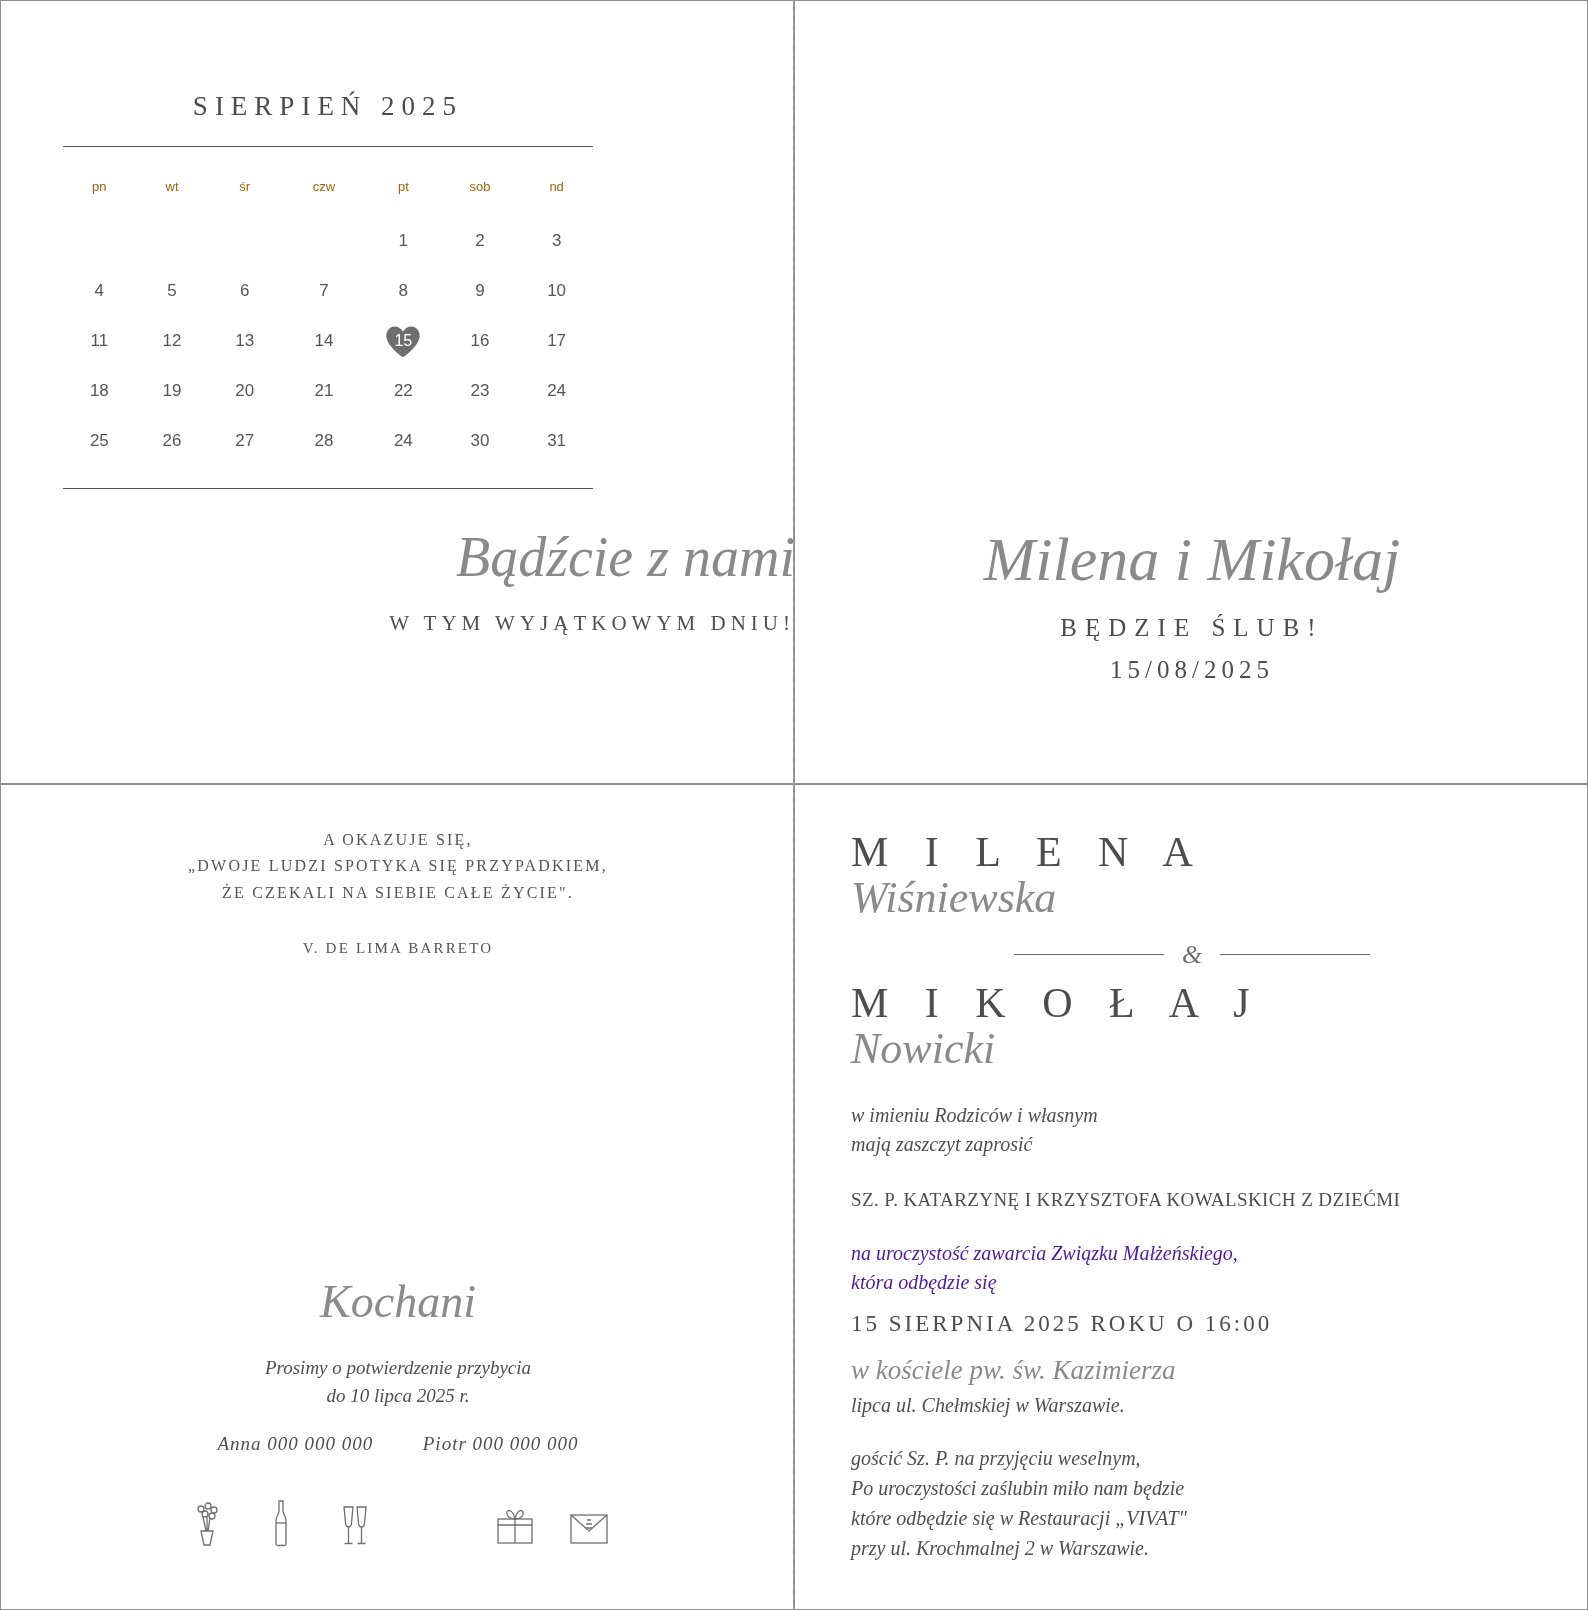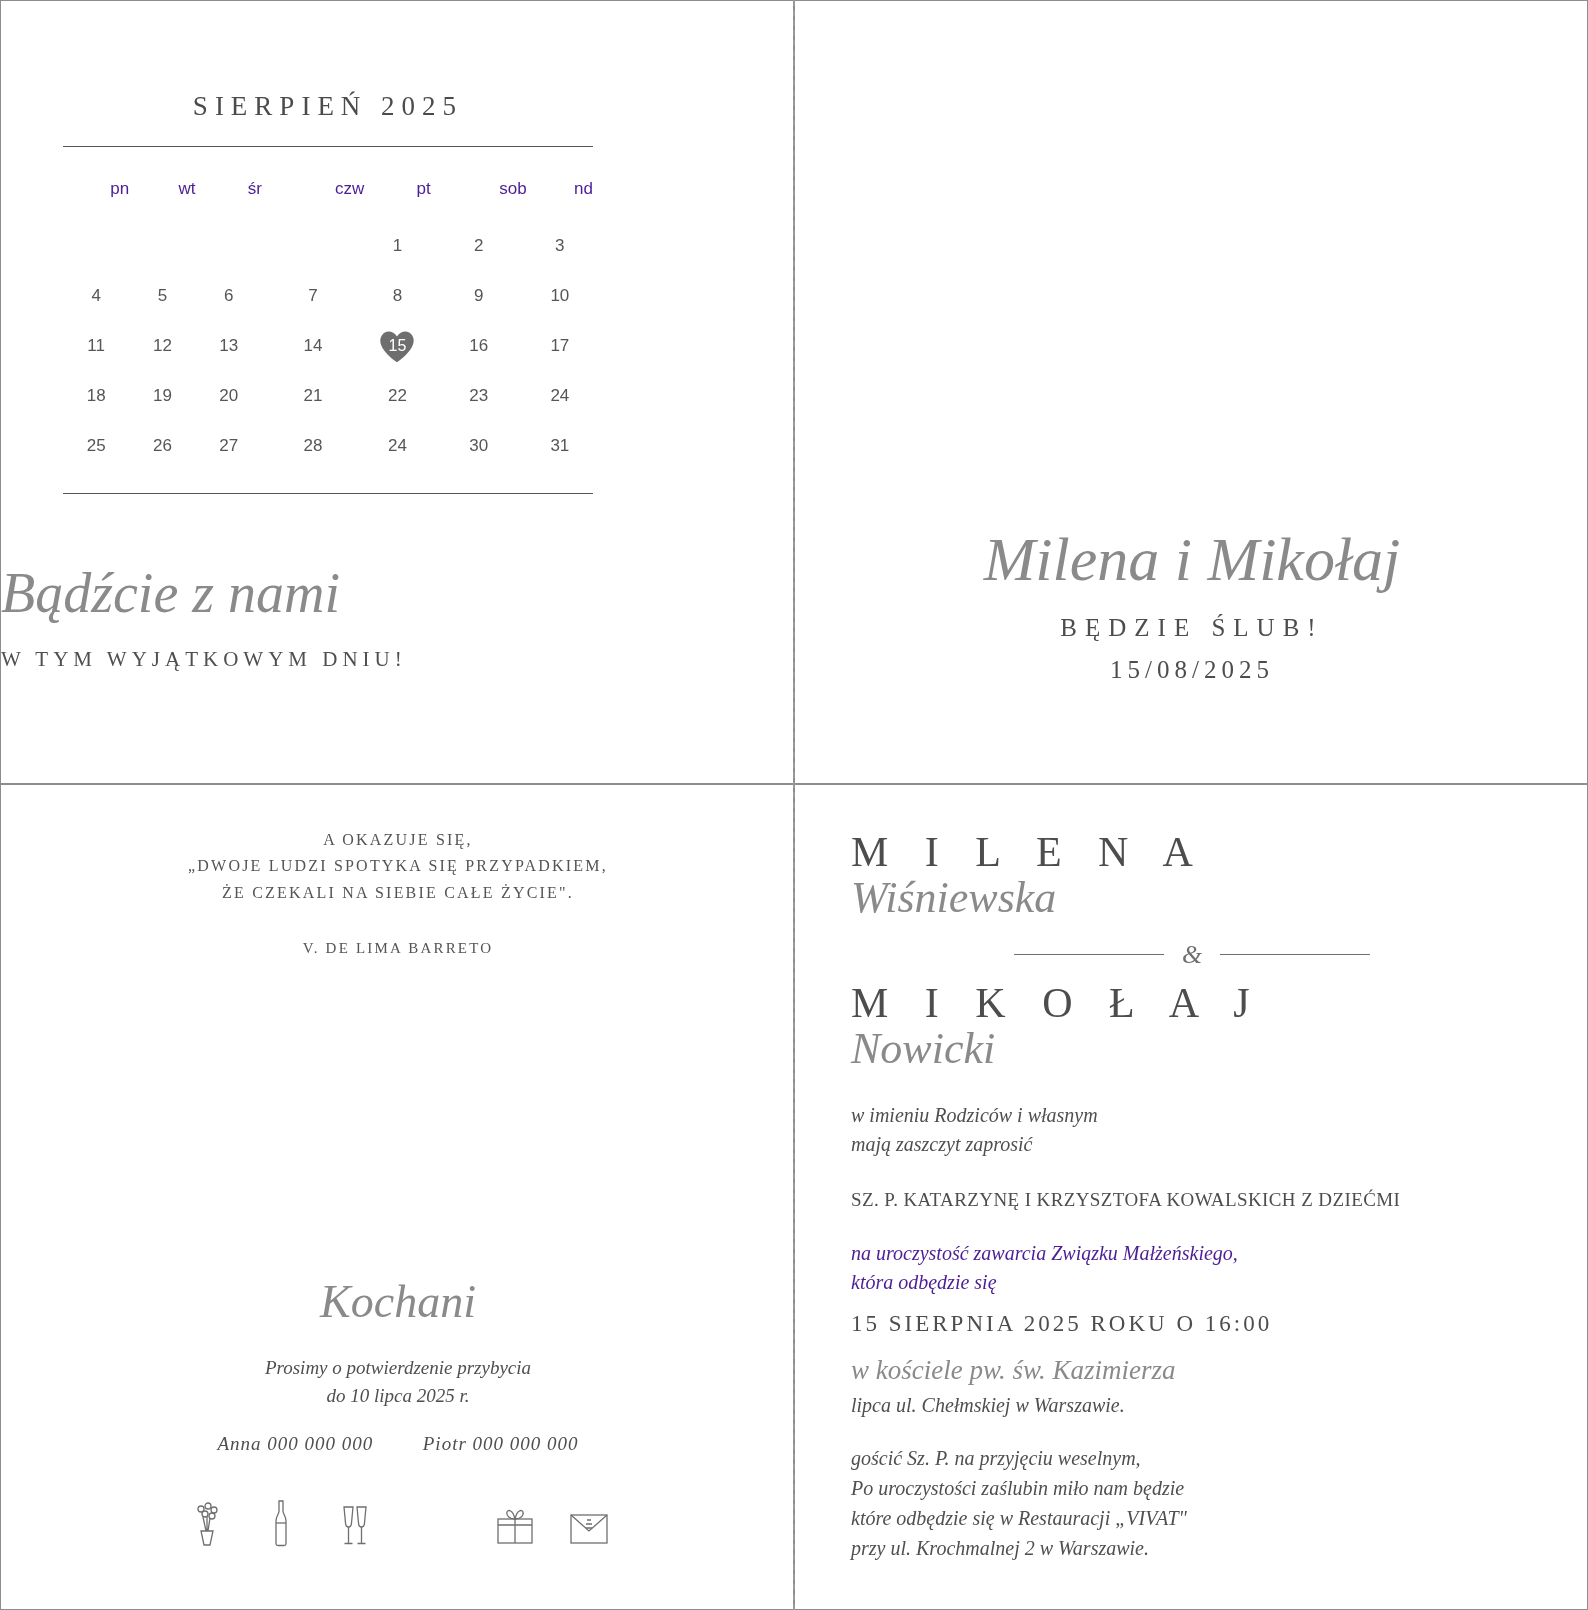--- a/index.html
+++ b/index.html
@@ -19,30 +19,30 @@
         border-left:2px dashed #9a9a9a;z-index:5;}
 
   
   .cal-wrap{position:absolute;left:62px;top:90px;width:530px;}
   .cal-title{text-align:center;font-family:"Liberation Serif",serif;
     font-size:27px;letter-spacing:7px;color:#4b4b4b;}
   .cal-rule{height:1px;background:#555;margin:24px 0 0 0;}
   .cal-rule.bottom{margin-top:0;}
   table.cal{width:100%;border-collapse:collapse;margin-top:22px;margin-bottom:22px;}
   table.cal th{font-family:"Liberation Sans",sans-serif;font-weight:400;
-    font-size:17px;color:#4c1d95;padding:10px 0 22px 0;text-align:right;}
+    font-size:13px;color:#a16207;padding:10px 0 22px 0;text-align:center;}
   table.cal td{font-family:"Liberation Sans",sans-serif;font-size:17px;
     color:#565656;text-align:center;padding:11px 0;height:28px;position:relative;}
   td.mark{color:#fff;}
   .heart{position:absolute;left:50%;top:50%;transform:translate(-50%,-52%);
     width:42px;height:42px;}
   .heart svg{display:block;}
   td.mark span.num{position:relative;z-index:2;color:#ffffff;font-size:16px;}
 
-  .tl-lower{position:absolute;left:0;top:564px;width:794px;text-align:left;}
+  .tl-lower{position:absolute;left:0;top:528px;width:794px;text-align:right;}
   .tl-script{font-size:56px;line-height:1;color:#8a8a8a;font-style:italic;
     font-family:"Liberation Serif",serif;}
   .tl-sub{margin-top:26px;font-size:21px;letter-spacing:5px;color:#4f4f4f;
     font-family:"Liberation Serif",serif;}
 
   
   .tr-wrap{position:absolute;left:0;top:527px;width:794px;text-align:center;}
   .tr-names{font-size:62px;line-height:1;color:#8a8a8a;font-style:italic;
     font-family:"Liberation Serif",serif;}
   .tr-sub{margin-top:24px;font-size:25px;letter-spacing:8px;color:#4d4d4d;}

